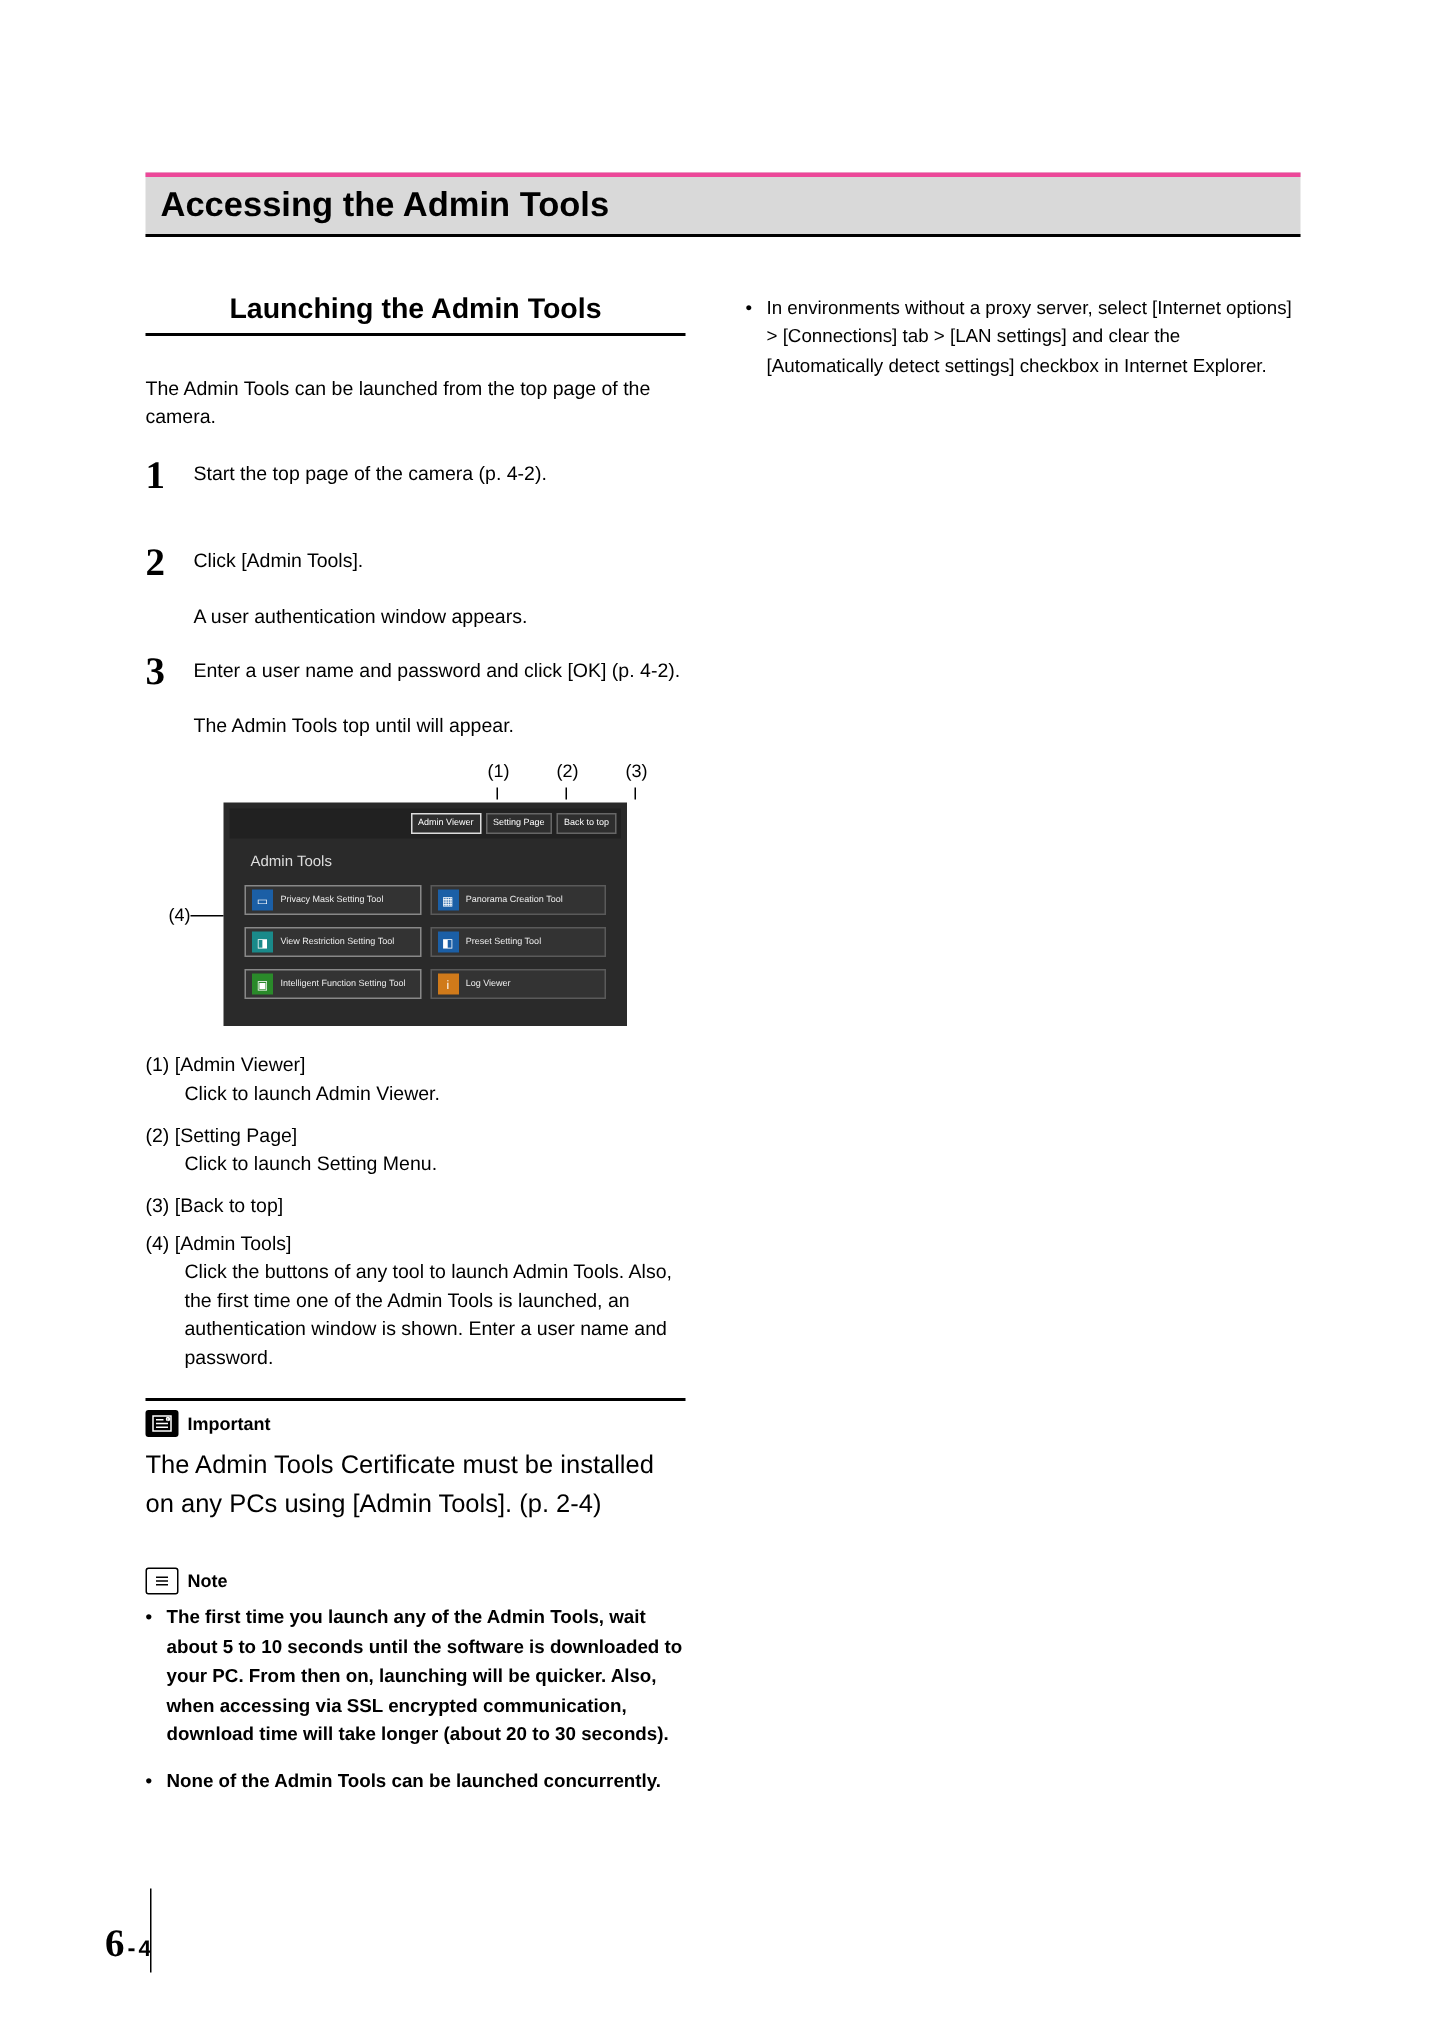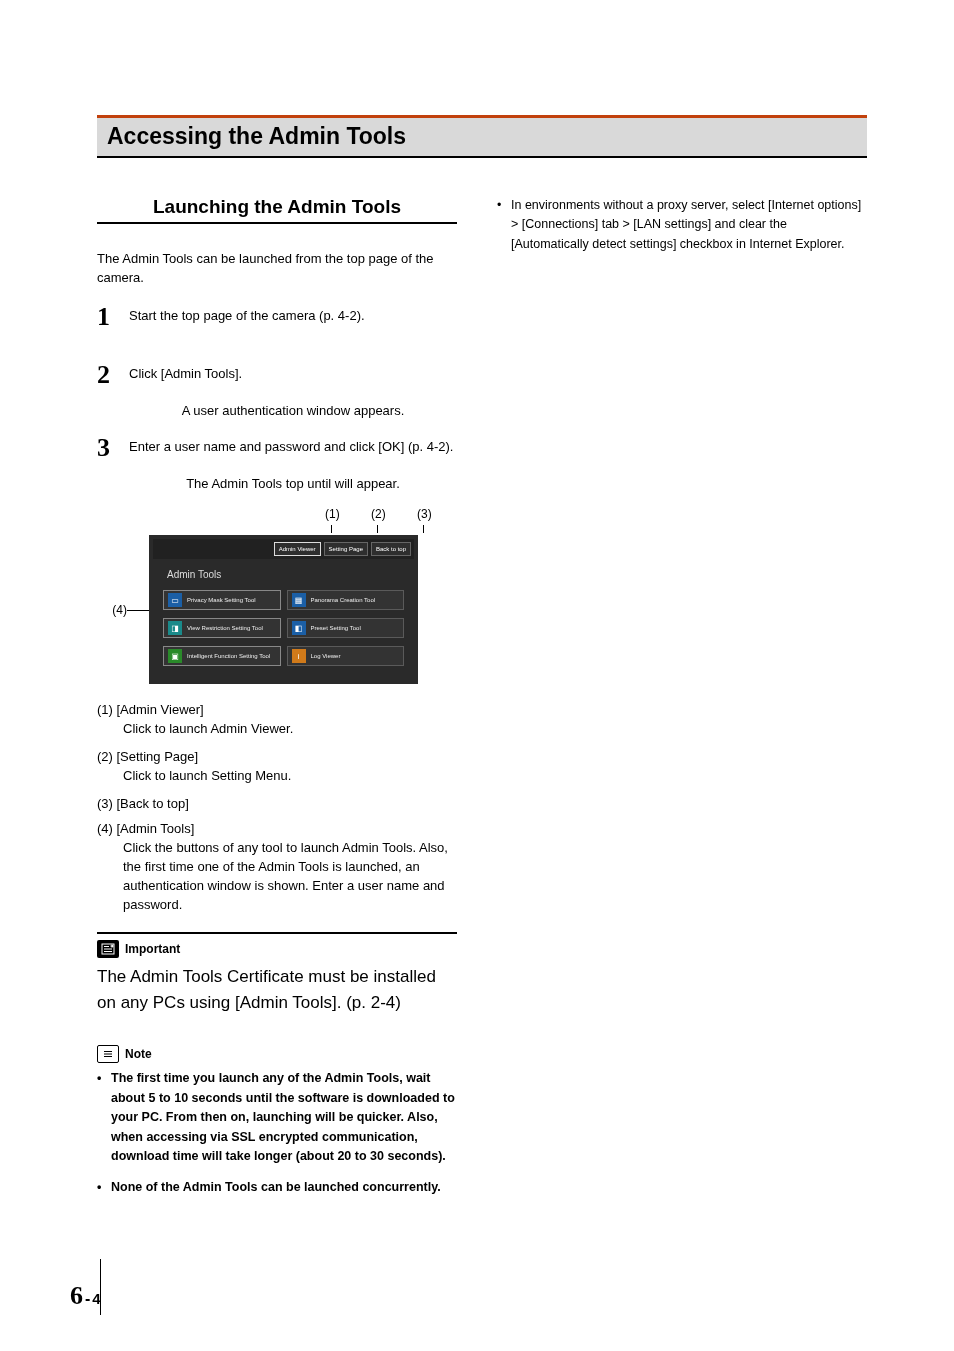--- a/index.html
+++ b/index.html
@@ -8,21 +8,21 @@
     font-size: 13px;
     color: #000;
     background: #fff;
     width: 954px;
     margin: 0 auto;
     padding: 115px 87px 40px 97px;
     position: relative;
     min-height: 1351px;
   }
   .chapter-bar {
-    border-top: 3px solid #c2410c;
+    border-top: 3px solid #ec4899;
     border-bottom: 2px solid #000;
     background: #d9d9d9;
     padding: 5px 10px 6px 10px;
     margin-bottom: 38px;
   }
   .chapter-bar h1 {
     font-size: 23px;
     font-weight: bold;
     font-family: Arial, Helvetica, sans-serif;
   }
@@ -45,21 +45,21 @@
   .step { display: flex; align-items: flex-start; gap: 10px; margin-bottom: 14px; }
   .step-num {
     font-family: Georgia, "Times New Roman", serif;
     font-size: 26px;
     font-weight: bold;
     line-height: 1;
     width: 22px;
     flex: 0 0 22px;
   }
   .step-body { line-height: 1.45; padding-top: 3px; }
-  .step-sub { margin-left: 32px; margin-bottom: 14px; line-height: 1.45; text-align: center; }
+  .step-sub { margin-left: 32px; margin-bottom: 14px; line-height: 1.45; }
   .figure-wrap { position: relative; margin: 8px 0 18px 0; }
   .callouts-top {
     position: relative;
     height: 18px;
     margin-left: 52px;
   }
   .callouts-top span { position: absolute; font-size: 12px; }
   .figure-row { display: flex; align-items: center; }
   .callout-left {
     font-size: 12px;

